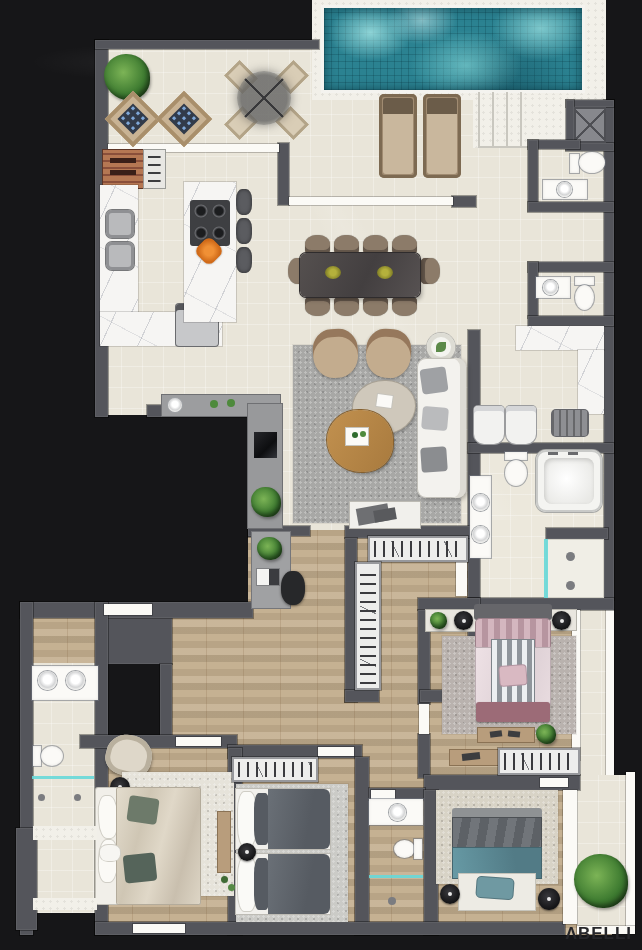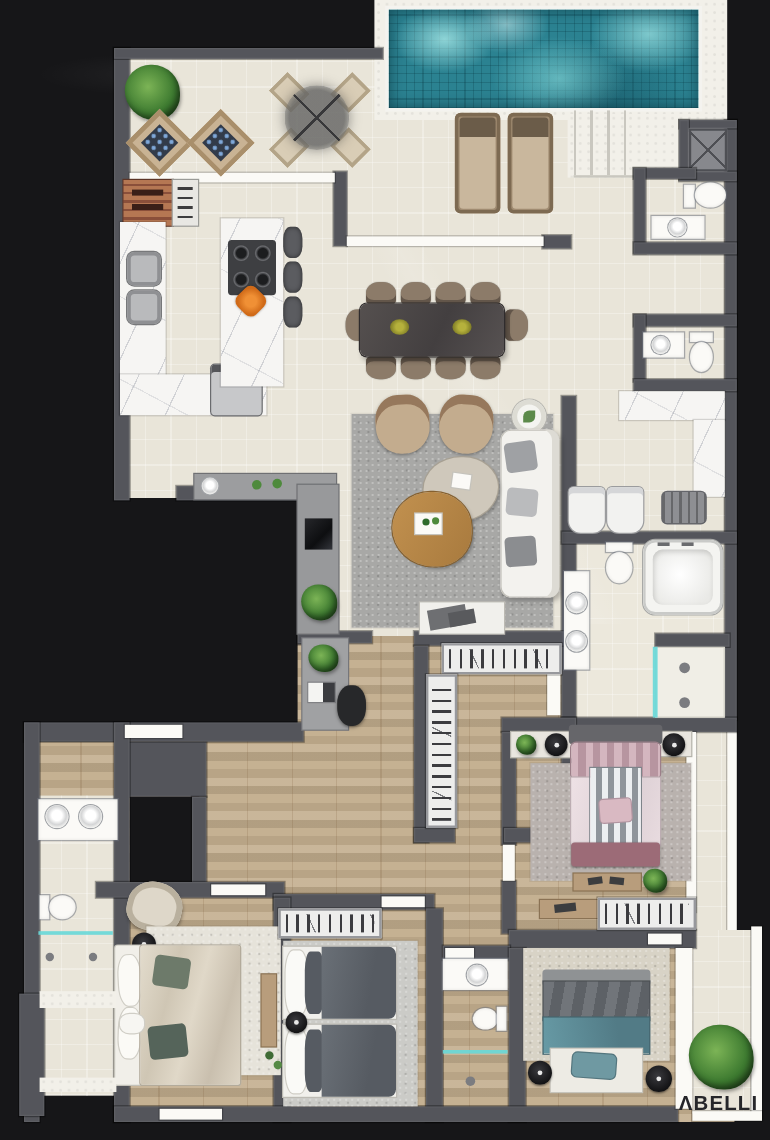--- a/index.html
+++ b/index.html
@@ -344,14 +344,14 @@
   <div class="ab sink" style="left:38px;top:671px;width:19px;height:19px;"></div>
   <div class="ab sink" style="left:66px;top:671px;width:19px;height:19px;"></div>
   <div class="ab fx" style="left:33px;top:746px;width:8px;height:20px;"></div>
   <div class="ab fx" style="left:41px;top:746px;width:22px;height:20px;border-radius:50%;"></div>
   <div class="ab glass" style="left:32px;top:776px;width:62px;height:3px;"></div>
   <div class="ab" style="left:38px;top:794px;width:7px;height:7px;border-radius:50%;background:#7b7c80;"></div>
   <div class="ab" style="left:74px;top:794px;width:7px;height:7px;border-radius:50%;background:#7b7c80;"></div>
   <div class="ab dk" style="left:33px;top:826px;width:64px;height:14px;"></div>
   <div class="ab dk" style="left:33px;top:898px;width:64px;height:12px;"></div>
 
-  <div class="ab" id="logo" style="right:10px;bottom:20px;">ΛBELLI</div>
+  <div class="ab" id="logo" style="right:10px;bottom:6px;">ΛBELLI</div>
 </div>
 
 </body></html>

